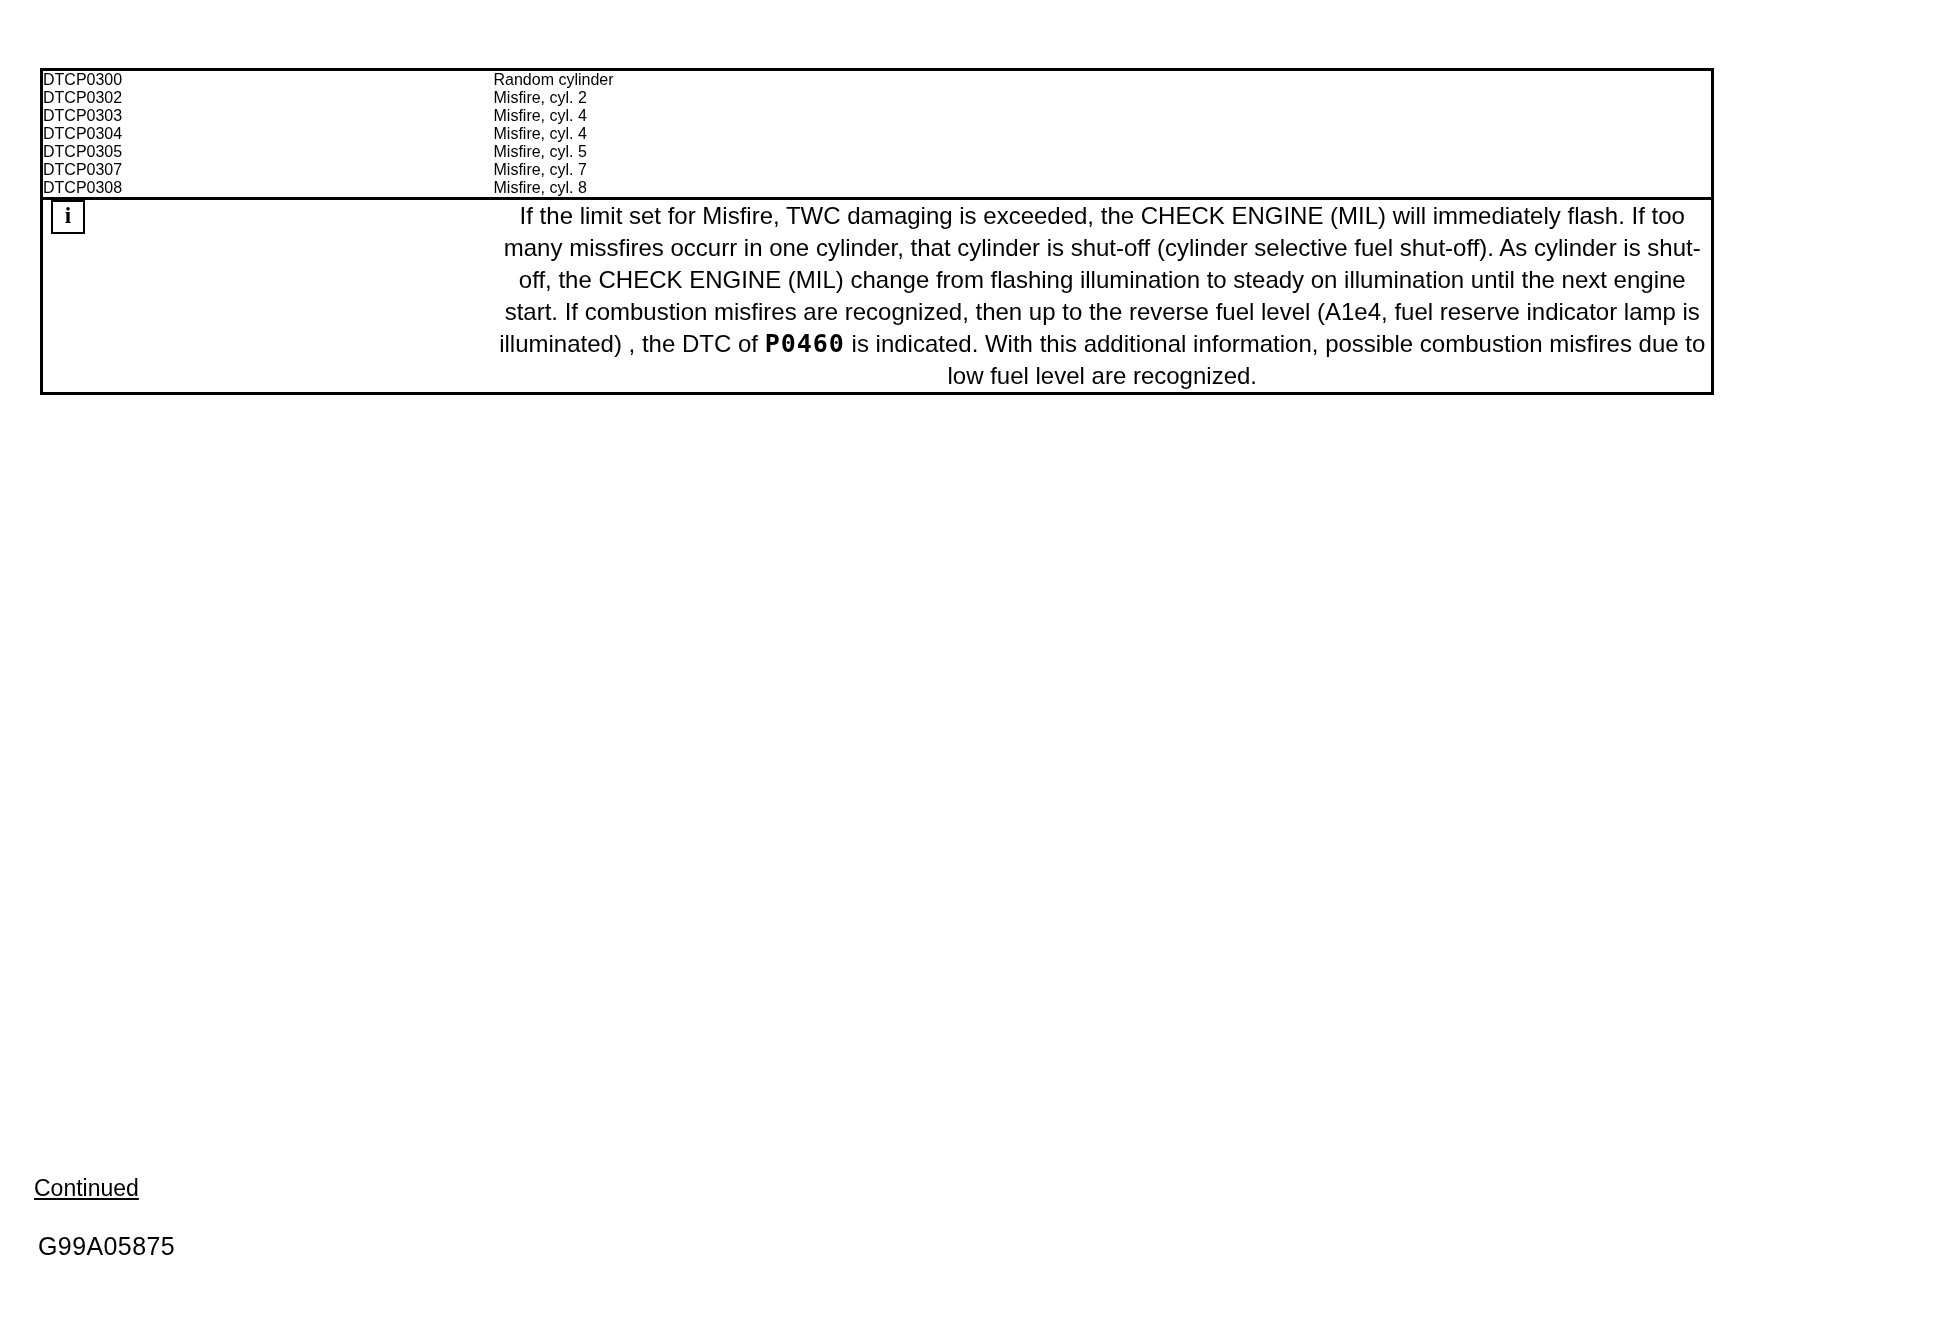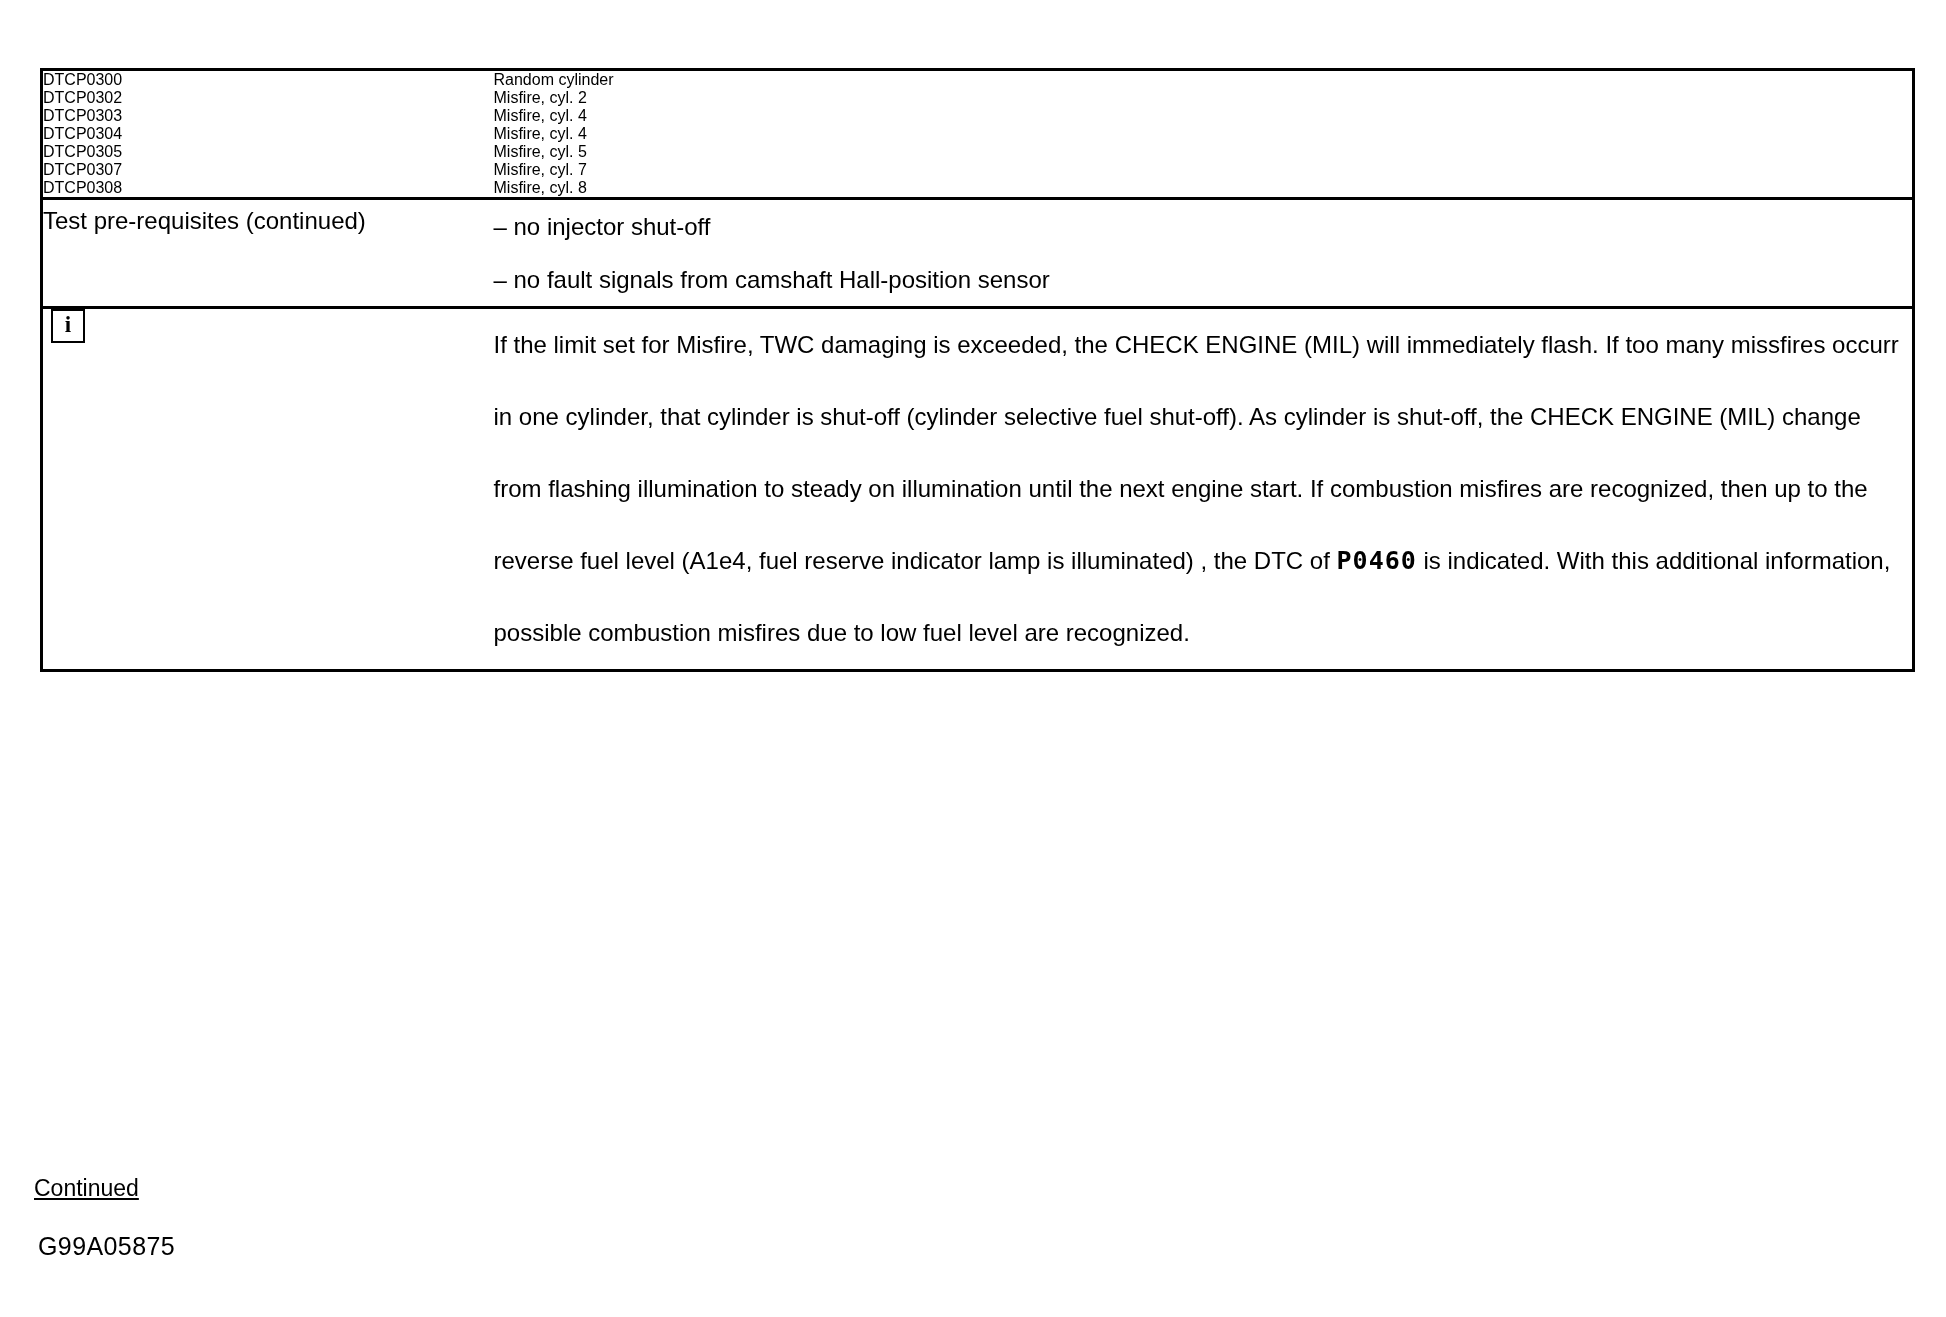--- a/index.html
+++ b/index.html
@@ -21,21 +21,21 @@
     left: 0;
     top: 0;
     width: 1946px;
     height: 1317px;
   }
 
   .table-wrap {
     position: absolute;
     left: 40px;
     top: 68px;
-    width: 1875px;
+    width: 1674px;
   }
 
   table.dtc-table {
     border-collapse: collapse;
     width: 100%;
     table-layout: fixed;
     border: 3px solid #000;
   }
 
   table.dtc-table td {
@@ -87,24 +87,24 @@
     border: 2px solid #000;
     text-align: center;
     line-height: 28px;
     font-family: "Liberation Serif", serif;
     font-weight: 700;
     font-size: 23px;
     margin-left: 8px;
   }
   .info-right {
     font-size: 24px;
-    line-height: 72px;
+    line-height: 32px;
     padding-top: 16px;
     padding-bottom: 20px;
-    text-align: left;
+    text-align: center;
   }
   .info-right .seg-inline {
     font-family: "DejaVu Sans Mono", monospace;
     font-weight: 700;
     font-size: 25px;
     letter-spacing: 1px;
   }
 
   .continued {
     position: absolute;
@@ -198,29 +198,20 @@
           <td class="cell-left">
             <div class="dtc-code">
               <span class="lbl">DTC</span><span class="seg">P0308</span>
             </div>
           </td>
           <td class="cell-right">
             <div class="dtc-desc">Misfire, cyl. 8</div>
           </td>
         </tr>
 
-        <tr>
-          <td class="cell-left prereq-left row-divider">
-            <span>Test pre-requisites (continued)</span>
-          </td>
-          <td class="cell-right prereq-right row-divider">
-            <div>– no injector shut-off</div>
-            <div>– no fault signals from camshaft Hall-position sensor</div>
-          </td>
-        </tr>
 
         <tr>
           <td class="cell-left info-left row-divider">
             <span class="info-icon">i</span>
           </td>
           <td class="cell-right info-right row-divider">
             <span>If the limit set for Misfire, TWC damaging is exceeded, the CHECK ENGINE (MIL) will immediately flash.  If too many missfires occurr in one cylinder, that cylinder is shut-off (cylinder selective fuel shut-off).  As cylinder is shut-off, the CHECK ENGINE (MIL) change from flashing illumination to steady on illumination until the next engine start.  If combustion misfires are recognized, then up to the reverse fuel level (A1e4, fuel reserve indicator lamp is illuminated) , the DTC of </span><span class="seg-inline">P0460</span><span> is indicated.  With this additional information, possible combustion misfires due to low fuel level are recognized.</span>
           </td>
         </tr>
       </tbody>

